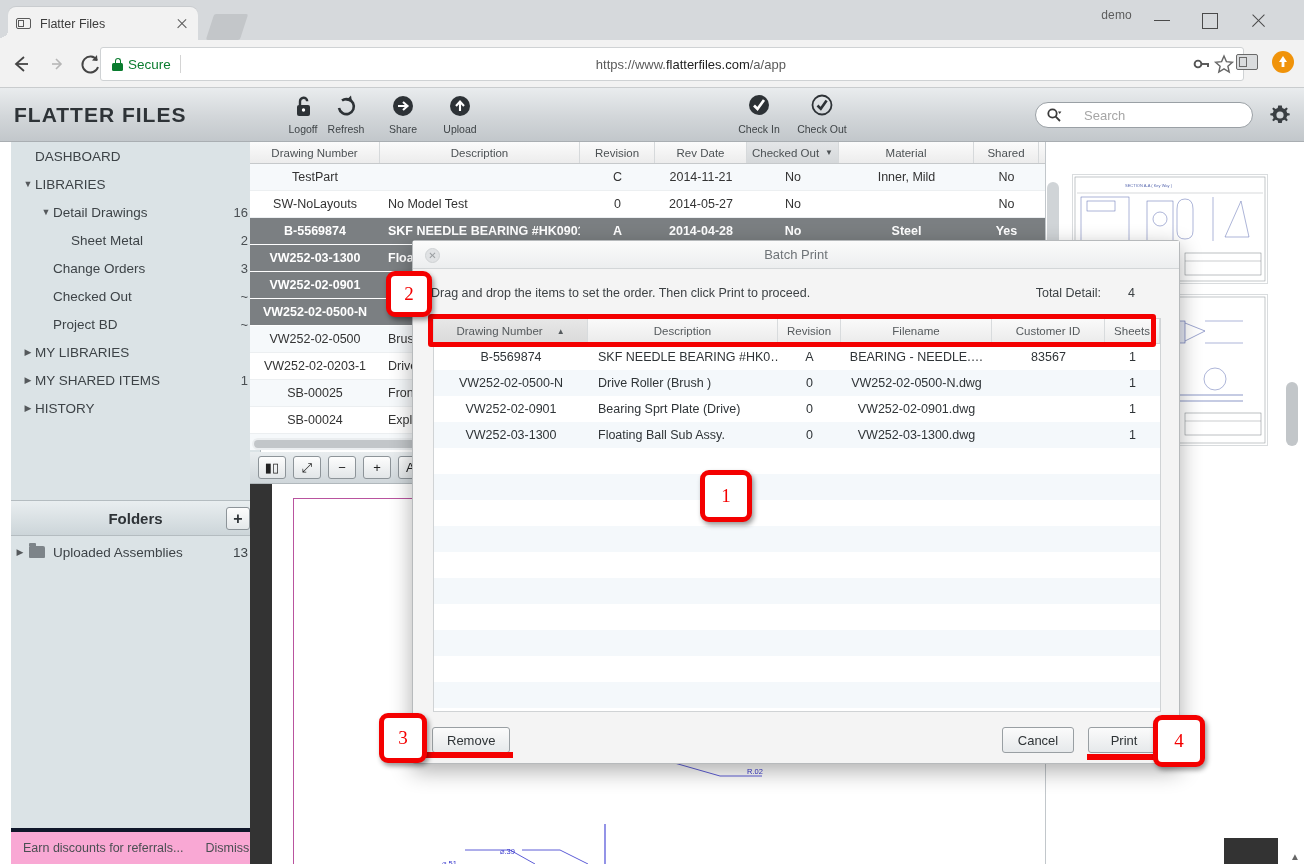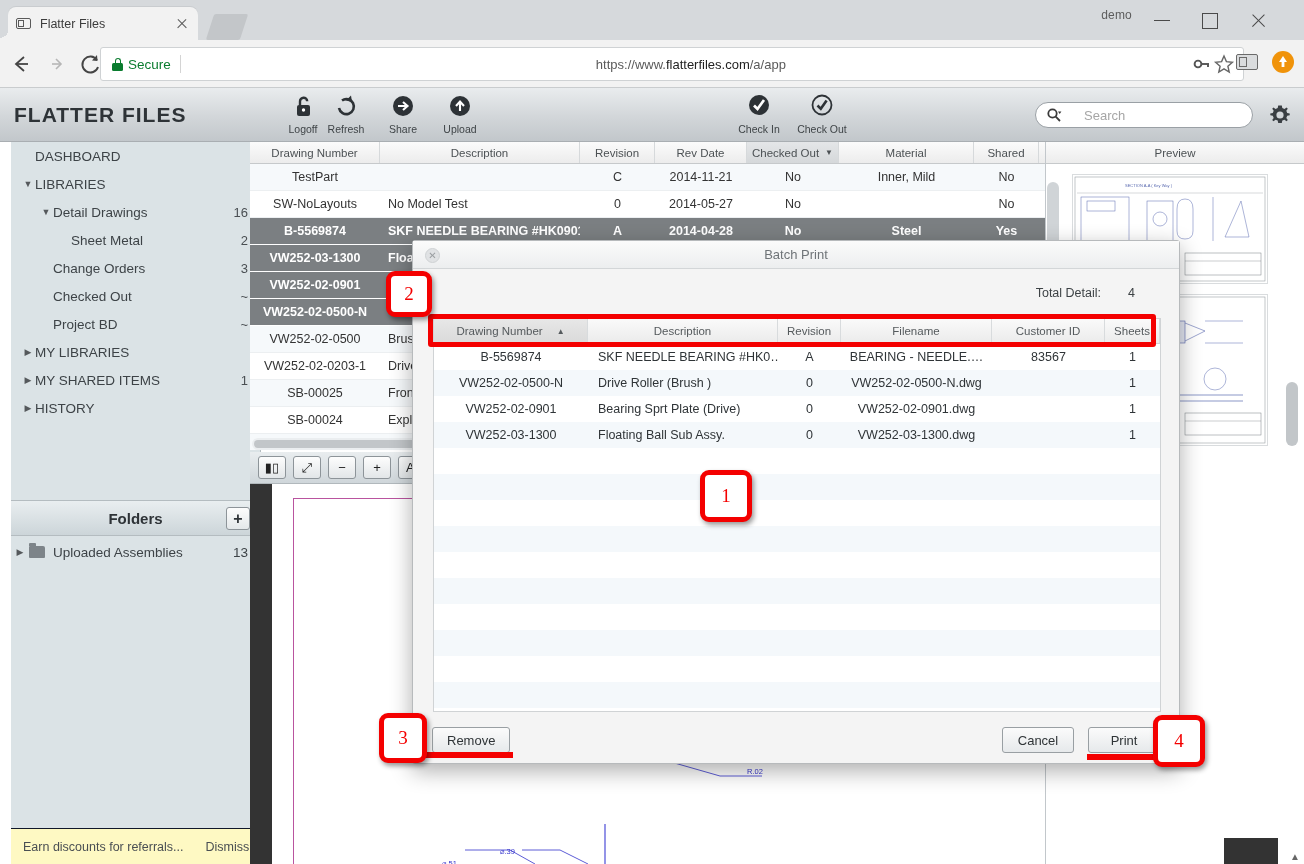--- a/index.html
+++ b/index.html
@@ -103,21 +103,21 @@
   }
   #folders-title{ font-size:15px; font-weight:bold; color:#2e3337;}
   #folders-add{
     position:absolute; right:10px; top:6px; width:24px; height:23px; border:1px solid #8d9499; border-radius:3px;
     background:linear-gradient(to bottom,#fdfdfd,#e4e8ea); font-size:16px; font-weight:bold; color:#2e3337;
     display:flex; align-items:center; justify-content:center; cursor:pointer; line-height:1;
   }
   #folder-row{ position:absolute; left:0; top:396px; width:249px; height:28px; display:flex; align-items:center; font-size:13.5px; color:#3d4347; cursor:pointer; padding-right:12px;}
   .folder-ic{ width:16px; height:12px; background:#7d8489; border-radius:1px 2px 1px 1px; flex:none; margin-right:8px; position:relative;}
   .folder-ic::before{ content:""; position:absolute; left:0; top:-3px; width:7px; height:3px; background:#7d8489; border-radius:1px 1px 0 0;}
-  #referral-bar{ position:absolute; left:0; bottom:0; width:249px; height:36px; background:#fef9c3; border-top:1px solid #0f172a; display:flex; align-items:center;}
+  #referral-bar{ position:absolute; left:0; bottom:0; width:249px; height:36px; background:#f9a8d4; border-top:4px solid #0f172a; display:flex; align-items:center;}
   #referral-text{ font-size:12.5px; color:#4a4f53; margin-left:12px;}
   #dismiss-link{ font-size:12.5px; color:#4a4f53; margin-left:22px; cursor:pointer;}
 
   
   #grid-wrap{ position:absolute; left:250px; top:142px; width:795px; height:308px; background:#fff; overflow:hidden;}
   #grid-head{ display:flex; height:22px; background:linear-gradient(to bottom,#fbfbfb,#ececec); border-bottom:1px solid #c6c9cb;}
   #grid-head .hc{ border-right:1px solid #d6d9db; font-size:11.5px; color:#4c5154; display:flex; align-items:center; justify-content:center; cursor:pointer;}
   #grid-head .hc.sorted{ background:linear-gradient(to bottom,#e4e6e8,#d5d8da);}
   .caret-dn{ margin-left:6px; font-size:8px;}
   .grow{ display:flex; height:27px; align-items:center; border-bottom:1px solid #eceff1; font-size:12.5px;}
@@ -573,21 +573,20 @@
     <line x1="355" y1="340" x2="355" y2="380" stroke="#6666dd" stroke-width="1.4"></line>
   </svg>
   <div id="canvas-dims">
       <span class="dim-label" style="left: 497px; top: 283px;">R.02</span>
       <span class="dim-label" style="left: 192px; top: 363px; margin-top: 12px;">⌀.51</span>
       <span class="dim-label" style="left: 250px; top: 363px;">⌀.39</span>
     </div>
 </div>
 
 <div id="preview-panel">
-  <div id="preview-head">Preview</div>
   <div id="pv-scroll-l"></div>
   <div id="pv-scroll-r"></div>
 
   <div class="thumb" style="top:32px;height:110px;">
     <svg width="194" height="108" viewBox="0 0 194 108">
       <rect x="2" y="2" width="190" height="104" fill="#fff" stroke="#9aa0a5" stroke-width="0.6"></rect>
       <rect x="8" y="22" width="48" height="46" fill="none" stroke="#5a6ab0" stroke-width="0.5"></rect>
       <rect x="14" y="26" width="28" height="10" fill="none" stroke="#5a6ab0" stroke-width="0.5"></rect>
       <rect x="74" y="26" width="26" height="40" fill="none" stroke="#5a6ab0" stroke-width="0.5"></rect>
       <circle cx="87" cy="44" r="7" fill="none" stroke="#5a6ab0" stroke-width="0.5"></circle>
@@ -620,20 +619,21 @@
 
   <div id="pv-bottom-dark"></div>
   <div id="pv-arrow-up">▲</div>
 </div>
 
 <div id="modal">
   <div id="modal-titlebar">
     <div id="modal-close">✕</div>
     <span id="modal-title">Batch Print</span>
   </div>
+  <div id="modal-instructions">Drag and drop the items to set the order. Then click Print to proceed.</div>
   <div id="sheets-label">Total Detail:</div>
   <div id="sheets-value">4</div>
 
   <div id="mlist">
     <div id="mlist-head">
         <div class="mh sorted" style="width: 154px;">
           <span>Drawing Number</span>
           <span style="margin-left:14px;font-size:8px;">▲</span>
         </div>
         <div class="mh" style="width: 190px;">

